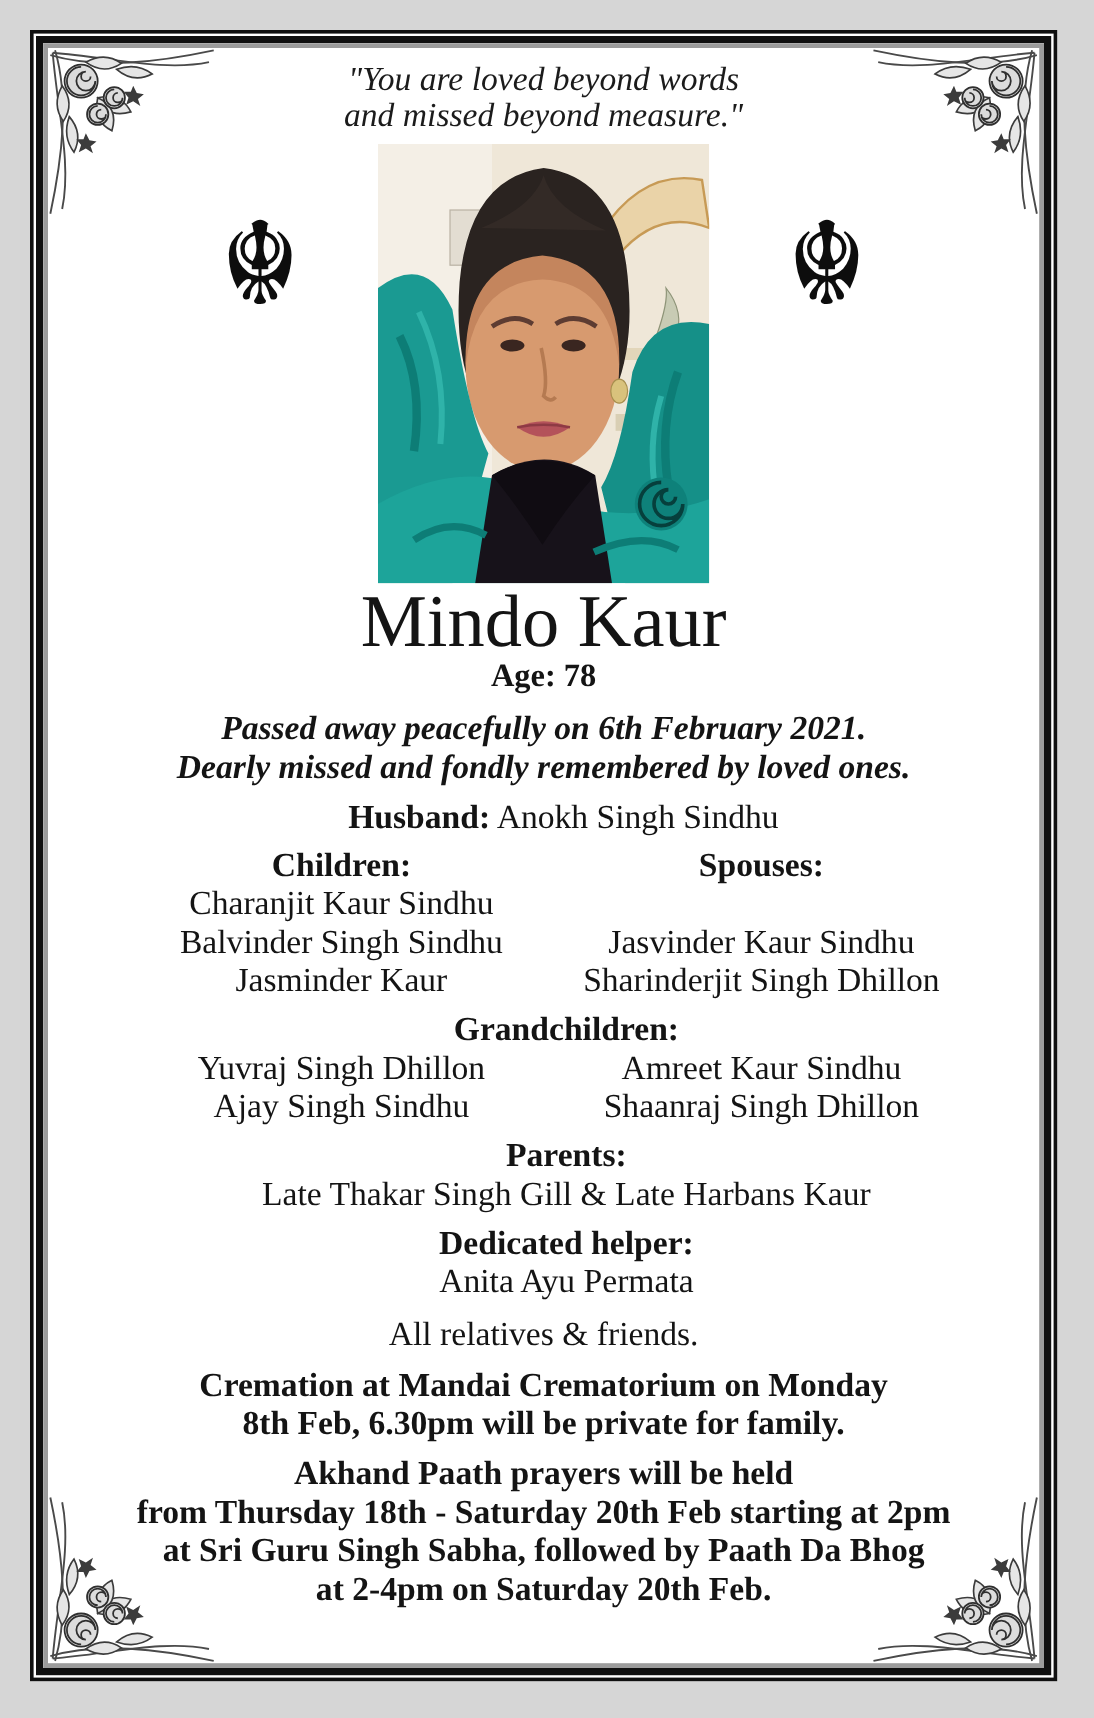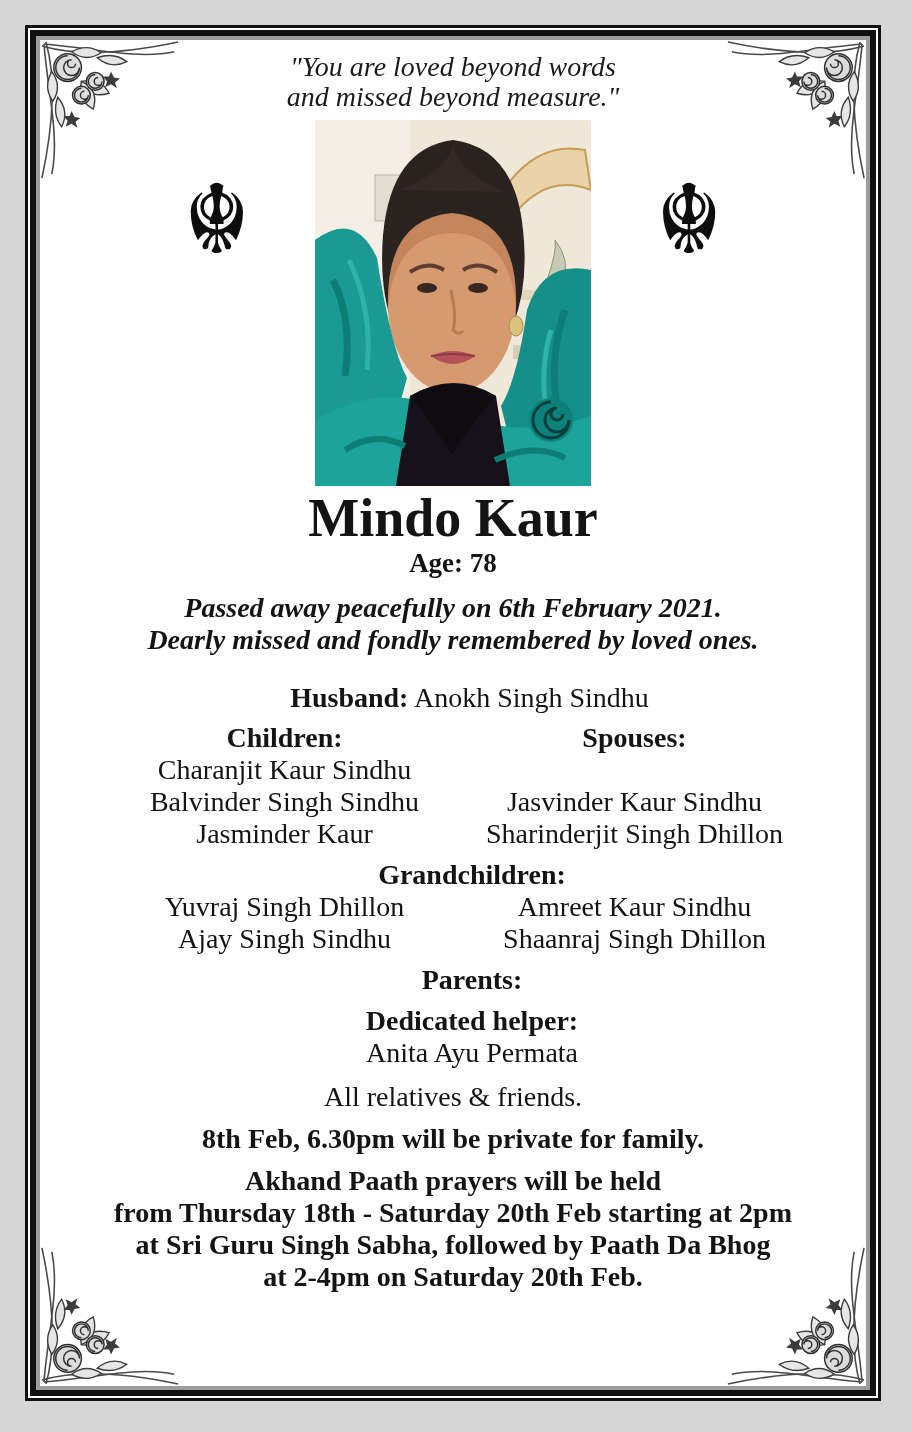--- a/index.html
+++ b/index.html
@@ -49,24 +49,24 @@
     gap:64px;
   }
   .khanda{
     font-family:"DejaVu Sans",sans-serif;
     font-size:96px;line-height:1;
     margin-top:52px;
     color:#0d0d0d;
   }
   .portrait{display:block;}
 
-  .name{font-size:54px;font-weight:bold;line-height:56px;margin-top:4px;}
+  .name{font-size:62px;font-weight:normal;line-height:56px;margin-top:4px;}
   .age{font-size:27px;font-weight:bold;line-height:30px;margin-top:2px;}
   .passed{font-size:28px;font-weight:bold;font-style:italic;line-height:32px;margin-top:14px;}
-  .husband{font-size:28px;line-height:32px;margin-top:26px;padding-left:33px;}
+  .husband{font-size:28px;line-height:32px;margin-top:10px;padding-left:33px;}
   .husband b{font-weight:bold;}
 
   .fam{
     text-align:center;
     margin:8px 0 0 82px;
     font-size:28px;line-height:32px;
     width:700px;
   }
   .fam-grid{display:grid;grid-template-columns:325px auto;}
   .fam-h{font-weight:bold;}
@@ -206,30 +206,32 @@
         <div class="fam-grid">
           <div>Yuvraj Singh Dhillon</div>
           <div>Amreet Kaur Sindhu</div>
           <div>Ajay Singh Sindhu</div>
           <div>Shaanraj Singh Dhillon</div>
         </div>
       </div>
 
       <div class="fam fam-sec">
         <div class="fam-h">Parents:</div>
+        <div>Late Thakar Singh Gill &amp; Late Harbans Kaur</div>
       </div>
 
       <div class="fam fam-sec">
         <div class="fam-h">Dedicated helper:</div>
         <div>Anita Ayu Permata</div>
       </div>
 
       <div class="relatives">All relatives &amp; friends.</div>
 
       <div class="bold-block">
+        <div>Cremation at Mandai Crematorium on Monday</div>
         <div>8th Feb, 6.30pm will be private for family.</div>
       </div>
 
       <div class="bold-block">
         <div>Akhand Paath prayers will be held</div>
         <div>from Thursday 18th - Saturday 20th Feb starting at 2pm</div>
         <div>at Sri Guru Singh Sabha, followed by Paath Da Bhog</div>
         <div>at 2-4pm on Saturday 20th Feb.</div>
       </div>
 

